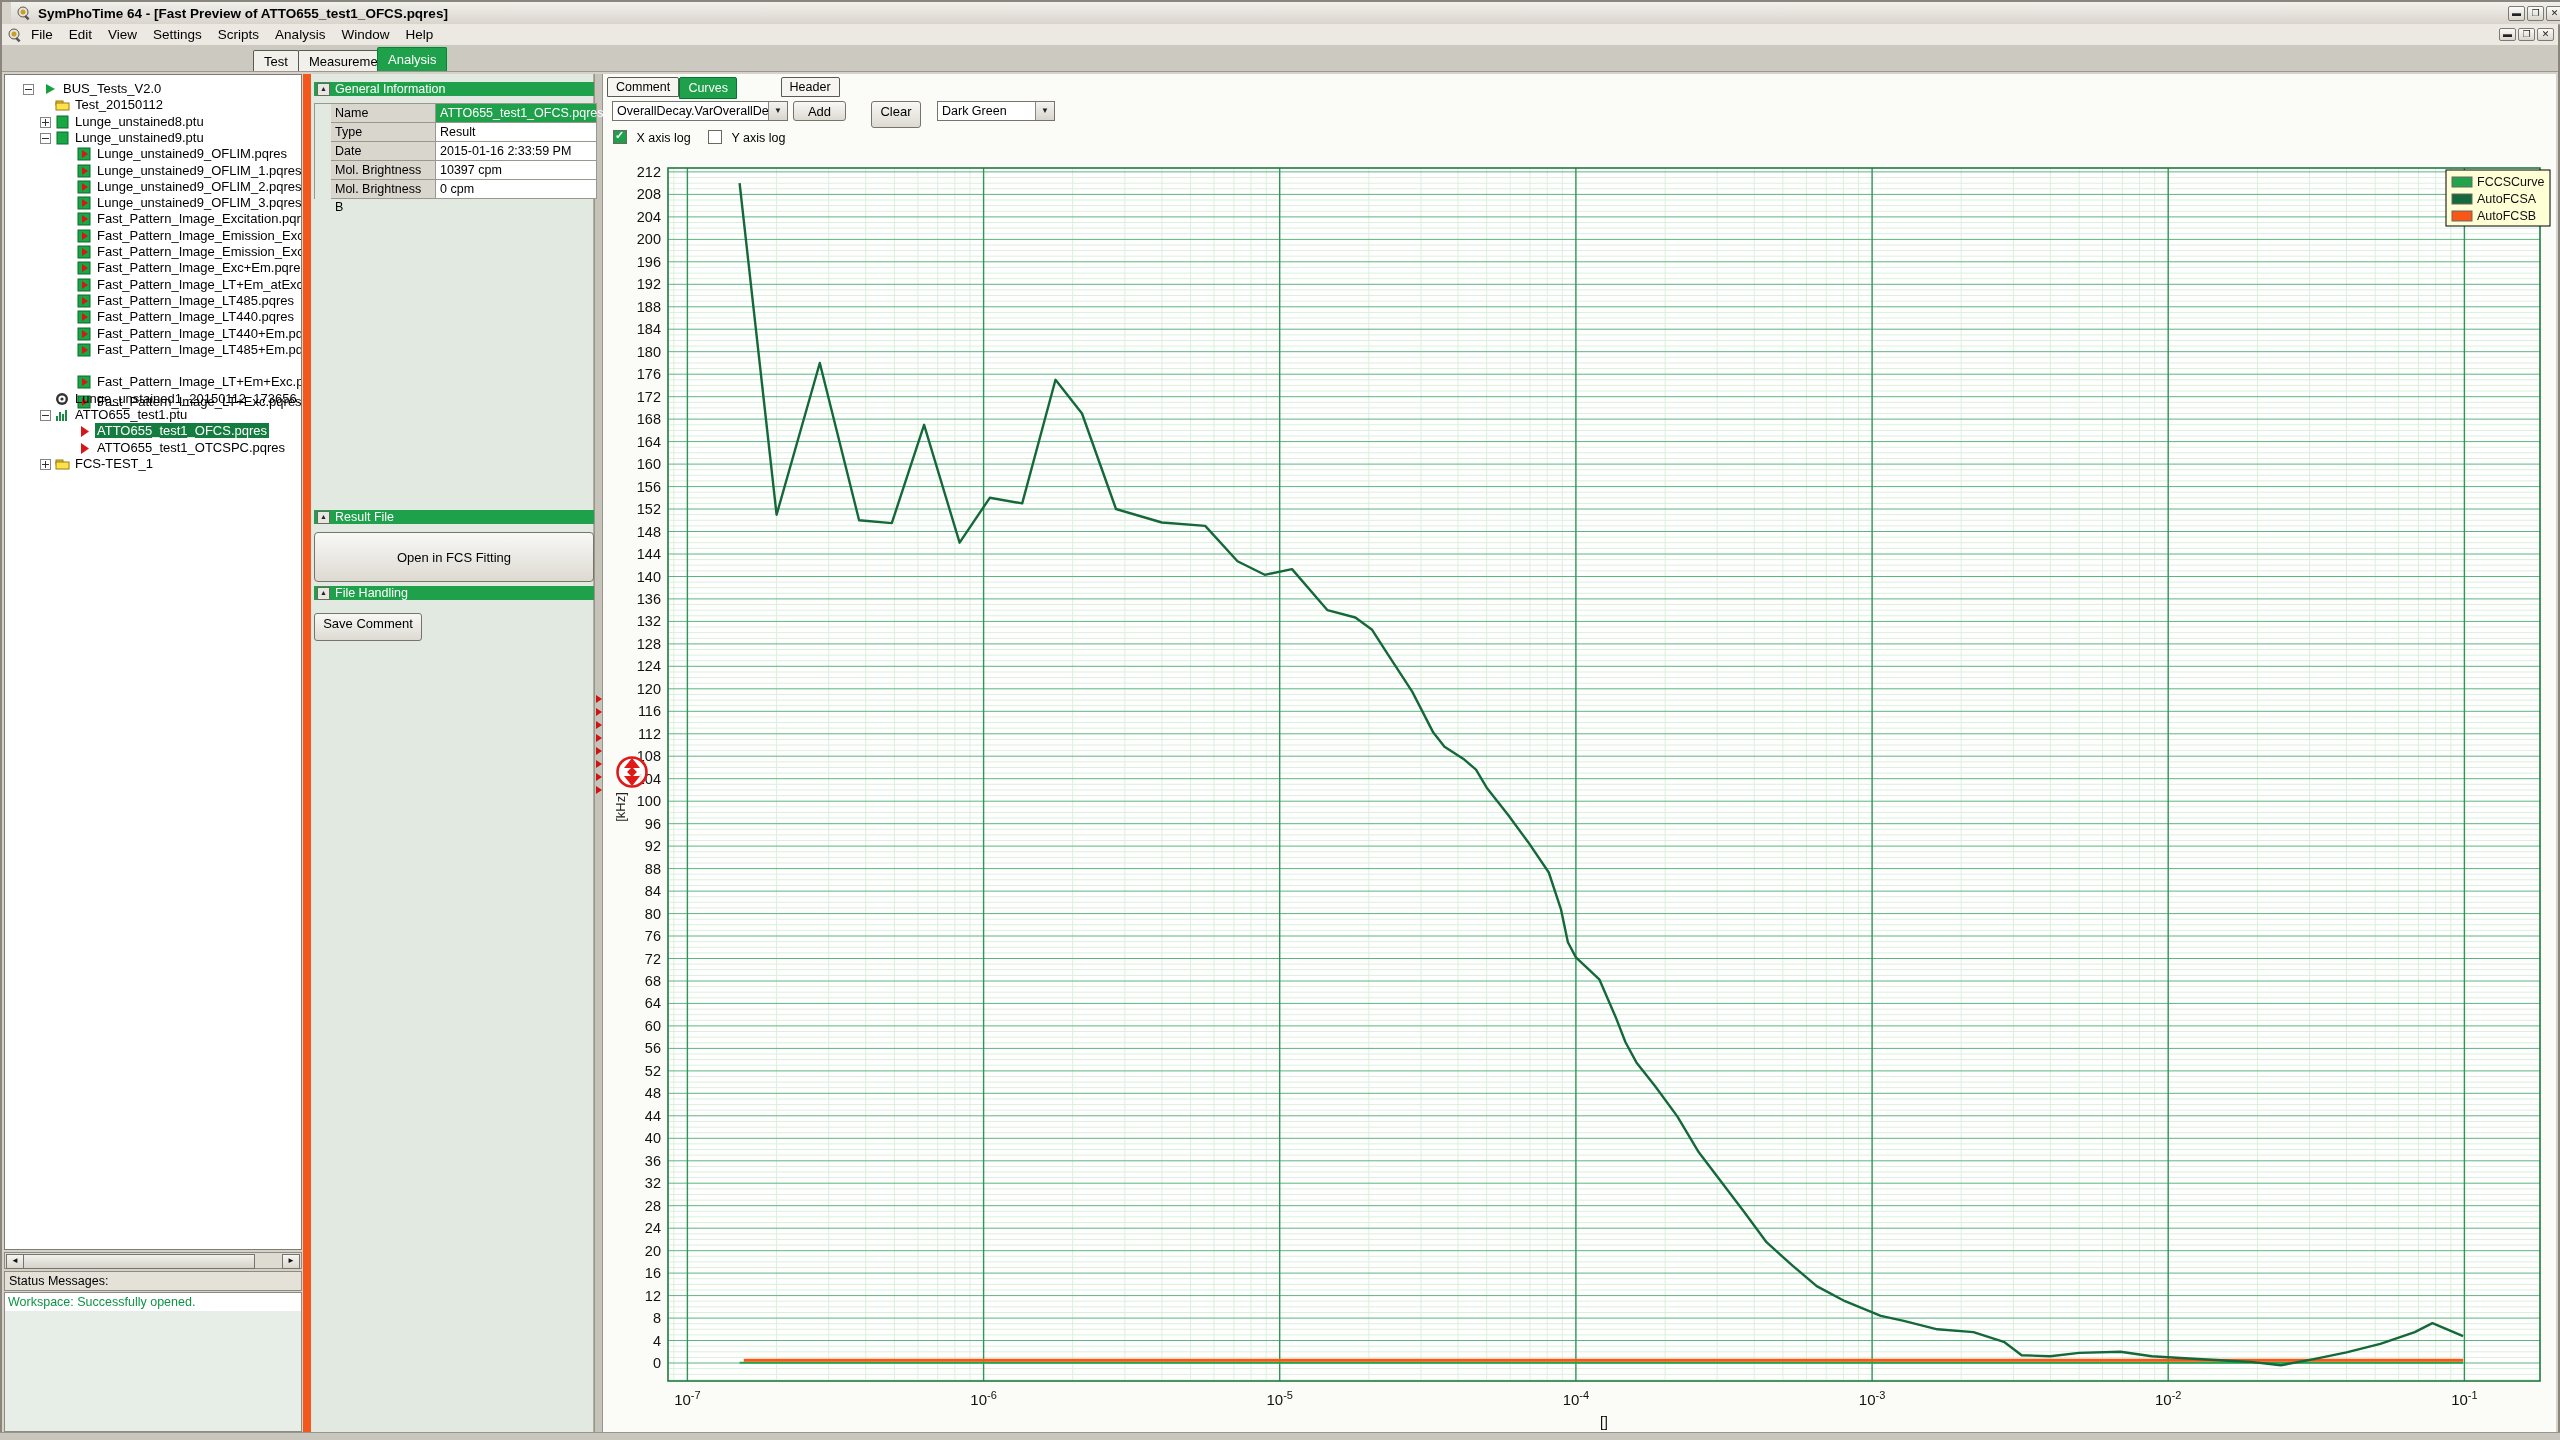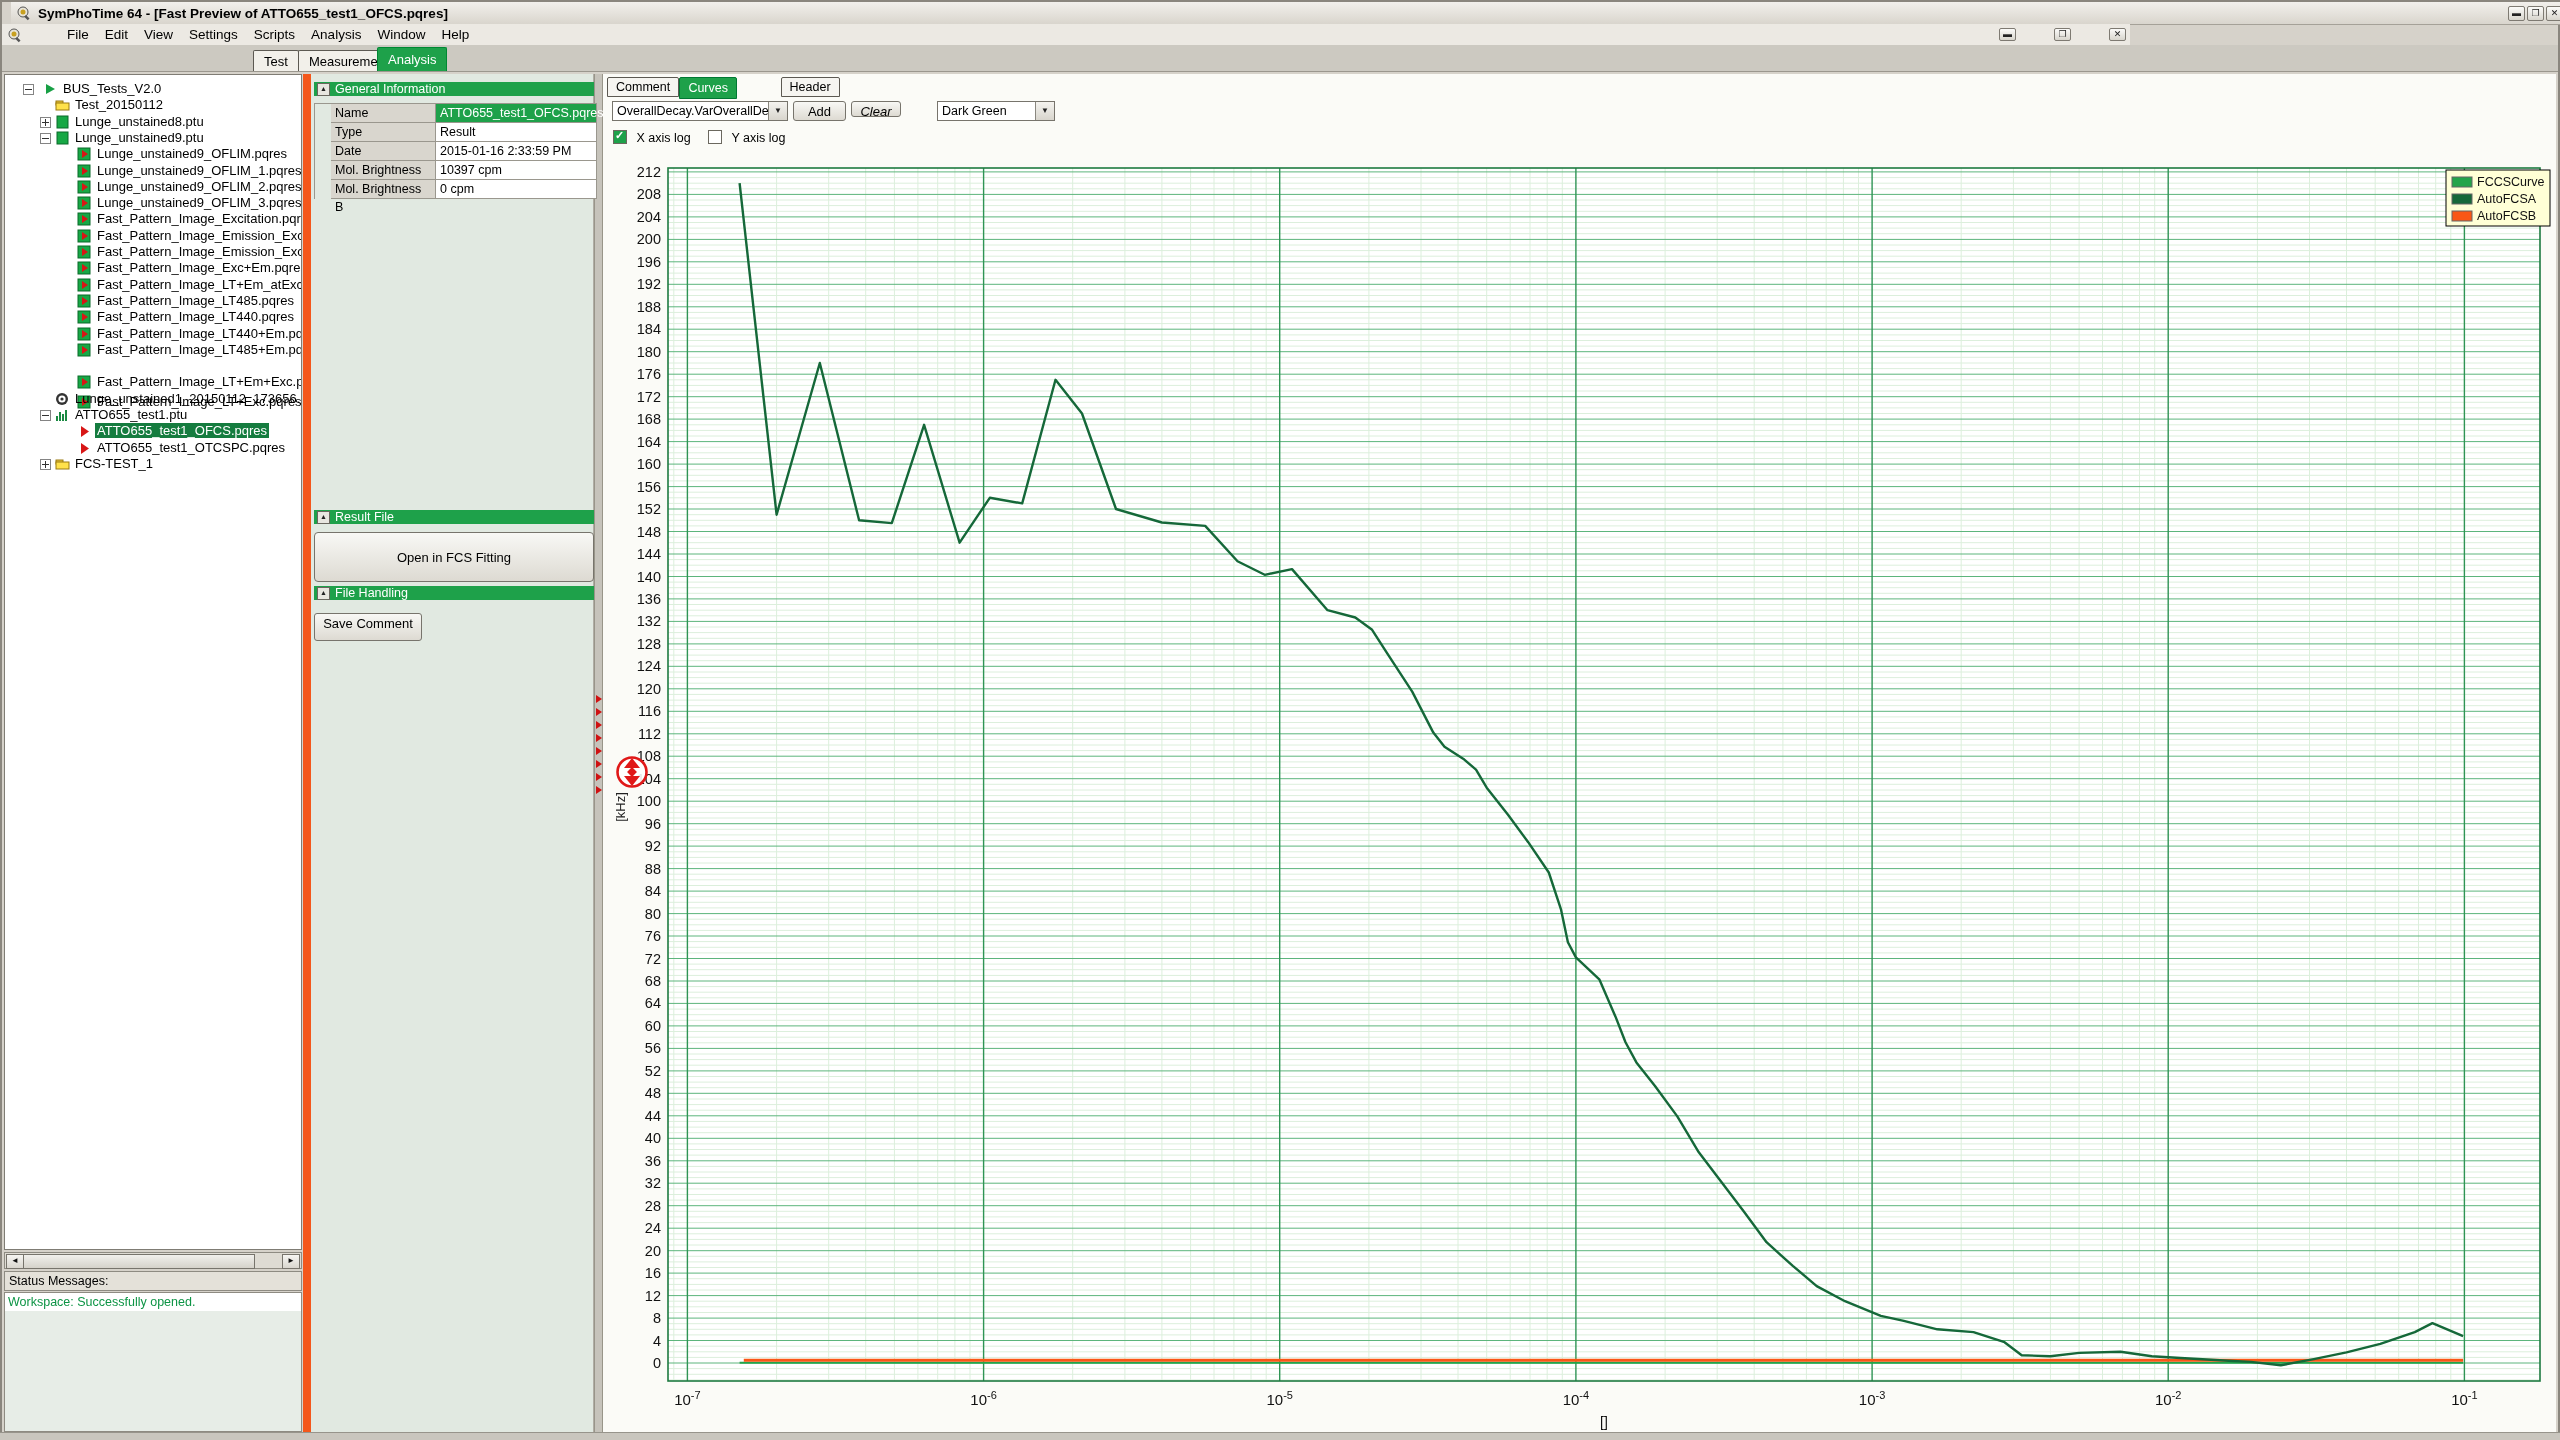--- a/index.html
+++ b/index.html
@@ -9,22 +9,22 @@
   .abs{position:absolute;}
   
   .frame{position:absolute;inset:0;border:2px solid #8a867e;box-sizing:border-box;}
   .titlebar{left:2px;top:2px;width:2556px;height:22px;
     background:linear-gradient(#f2f0ec,#d9d5cd);border-bottom:1px solid #a5a198;
     display:flex;align-items:center;margin-left:9px;}
   .title-text{font-size:13.5px;font-weight:bold;color:#000;margin-left:6px;}
   .winbtn{width:17px;height:15px;background:linear-gradient(#fbfbf9,#d8d5cd);
     border:1px solid #7e7a72;border-radius:2px;font-size:9px;line-height:13px;
     text-align:center;color:#222;margin-left:2px;box-sizing:border-box;}
-  .menubar{left:2px;top:24px;width:2128px;height:21px;background:#ece9e3;
-    border-bottom:1px solid #b5b1a8;display:flex;align-items:center;gap:36px;}
+  .menubar{left:2px;top:24px;width:2556px;height:21px;background:#ece9e3;
+    border-bottom:1px solid #b5b1a8;display:flex;align-items:center;}
   .menu-item{font-size:13.5px;color:#000;padding:2px 8px;}
   .appicon{width:16px;height:16px;display:inline-block;}
   
   .tabrow{left:2px;top:45px;width:2556px;height:26px;background:#ccc9c1;border-bottom:1px solid #9b978e;}
   .mtab{position:absolute;bottom:0;height:21px;line-height:21px;text-align:center;
     font-size:13px;border:1px solid #5c5952;border-bottom:none;background:#f2f0ea;color:#000;
     padding:0 10px;border-radius:2px 2px 0 0;}
   .mtab.active{background:#1ea14a;color:#fff;height:24px;line-height:24px;border-color:#083;}
   
   .treepanel{left:4px;top:74px;width:298px;height:1176px;background:#fff;
@@ -383,21 +383,21 @@
       <span class="stab" style="left: 0px;">Comment</span>
       <span class="stab active" style="left: 72.4px;">Curves (10)</span>
       <span class="stab" style="left: 173.6px;">Header</span>
     </div>
 
   <div class="combo abs" style="left:9px;top:27px;width:176px;height:20px;">
     <span class="val">OverallDecay.VarOverallDecay</span>
     <span class="drop">▼</span>
   </div>
   <div class="btn abs" style="left:190px;top:27px;width:53px;height:20px;line-height:19px;">Add</div>
-  <div class="btn abs" style="left:248px;top:27px;width:50px;height:16px;line-height:19px;font-style:italic;">Clear</div>
+  <div class="btn abs" style="left:268px;top:27px;width:50px;height:27px;line-height:19px;">Clear</div>
   <div class="combo abs" style="left:334px;top:27px;width:118px;height:20px;">
     <span class="val">Dark Green</span>
     <span class="drop">▼</span>
   </div>
 
   <span class="abs" style="left:10px;top:54px;">
     <span class="cb on"></span>
     <span class="cblabel">X axis log</span>
   </span>
   <span class="abs" style="left:105px;top:54px;">

